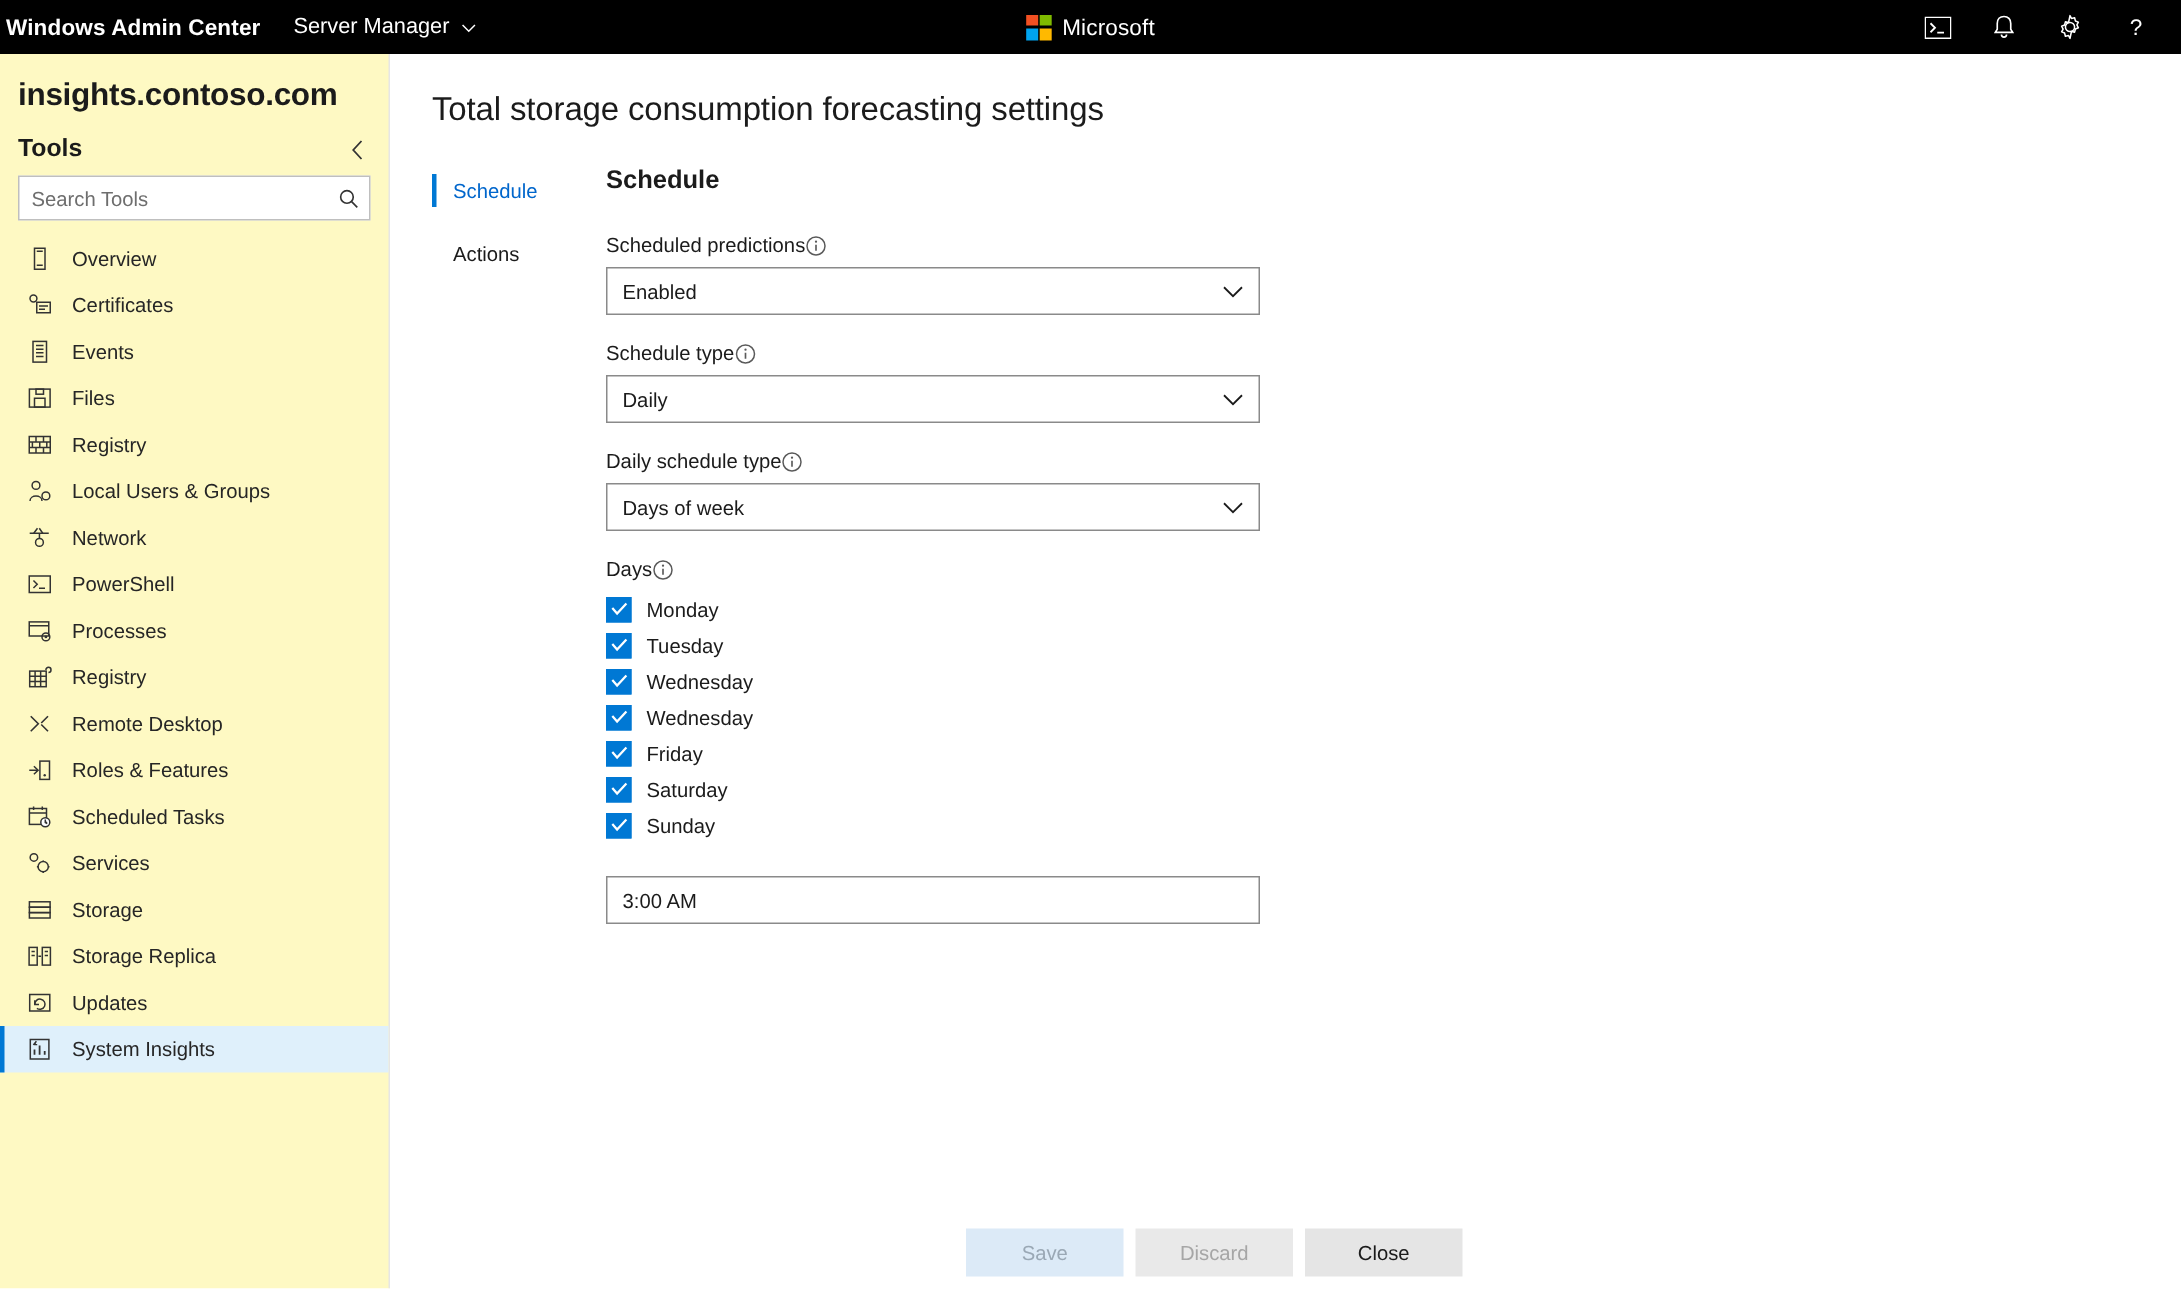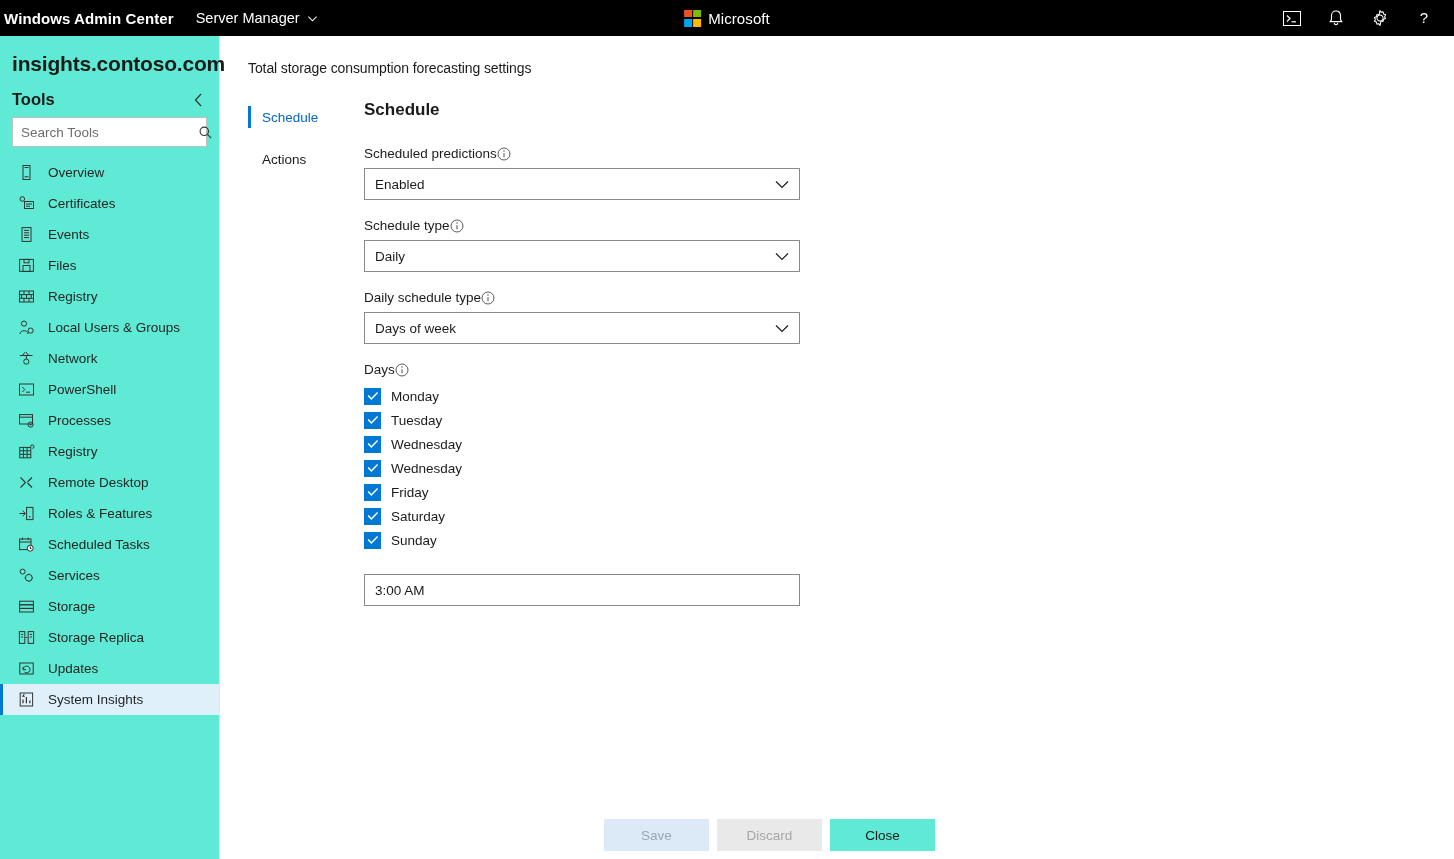--- a/index.html
+++ b/index.html
@@ -27,21 +27,21 @@
   .topbar-right { margin-left: auto; display: flex; align-items: center; gap: 0px; padding-right: 8px; }
   .tb-icon {
     width: 44px; height: 36px; display: flex; align-items: center; justify-content: center;
     cursor: pointer; color: #ffffff;
   }
 
   
   .body-wrap { display: flex; height: 823px; }
 
   
-  .sidebar { width: 220px; border-right: 1px solid #e6e6e6; background: #5eead4; position: relative; }
+  .sidebar { width: 260px; border-right: 1px solid #e6e6e6; background: #fef9c3; position: relative; }
   .host-name { font-size: 21px; font-weight: 700; padding: 16px 0 0 12px; color:#1b1b1b; letter-spacing: -.2px; }
   .tools-row { display: flex; align-items: center; justify-content: space-between; padding: 14px 14px 8px 12px; }
   .tools-label { font-size: 16.5px; font-weight: 600; color: #1b1b1b; }
   .collapse-btn { cursor: pointer; color:#333; display:flex; }
   .search-wrap { padding: 0 12px; }
   .search-box {
     display: flex; align-items: center; border: 1px solid #bfbfbf; height: 30px;
     padding: 0 6px 0 8px; background: #fff;
   }
   .search-box input {
@@ -57,21 +57,21 @@
   }
   .tool-item.active { background: #dff0fb; }
   .tool-item.active::before {
     content:""; position:absolute; left:0; top:0; bottom:0; width:3px; background:#0078d4;
   }
   .tool-ico { width: 17px; height: 17px; flex: none; display:flex; align-items:center; justify-content:center; color:#333; }
   .tool-ico svg { display:block; }
 
   
   .content { flex: 1; padding: 24px 0 0 28px; position: relative; }
-  .page-title { font-size: 14px; color: #1b1b1b; font-weight: 400; margin-bottom: 24px; letter-spacing:-.1px;}
+  .page-title { font-size: 22px; color: #1b1b1b; font-weight: 400; margin-bottom: 24px; letter-spacing:-.1px;}
   .panel { display: flex; }
   .side-nav { width: 106px; flex: none; padding-top: 2px; }
   .side-nav-item {
     position: relative; font-size: 13.5px; height: 30px; display:flex; align-items:center;
     padding-left: 14px; cursor: pointer; color: #1b1b1b;
   }
   .side-nav-item.active { color: #0066cc; }
   .side-nav-item.active::before {
     content:""; position:absolute; left:0; top:4px; bottom:4px; width:3px; background:#0078d4;
   }
@@ -103,21 +103,21 @@
   .cbx svg { display:block; }
   .day-label { font-size: 13.5px; color: #1b1b1b; }
 
   .btn-row { display: flex; gap: 8px; position: absolute; left: 384px; top: 783px; }
   .btn {
     height: 32px; min-width: 105px; padding: 0 18px; border: 0; font-family: inherit;
     font-size: 13.5px; display: flex; align-items: center; justify-content: center; cursor: default;
   }
   .btn-save { background: #dceaf7; color: #9aa8b5; }
   .btn-discard { background: #e9e9e9; color: #a6a6a6; }
-  .btn-close { background: #5eead4; color: #1b1b1b; cursor: pointer; }
+  .btn-close { background: #e5e5e5; color: #1b1b1b; cursor: pointer; }
 </style>
 </head>
 <body>
 
 <div class="topbar">
   <div class="topbar-left">
     <span class="brand-title">Windows Admin Center</span>
     <span class="nav-dd">
       <span>Server Manager</span>
       <svg class="chev-sm" viewBox="0 0 12 12">

